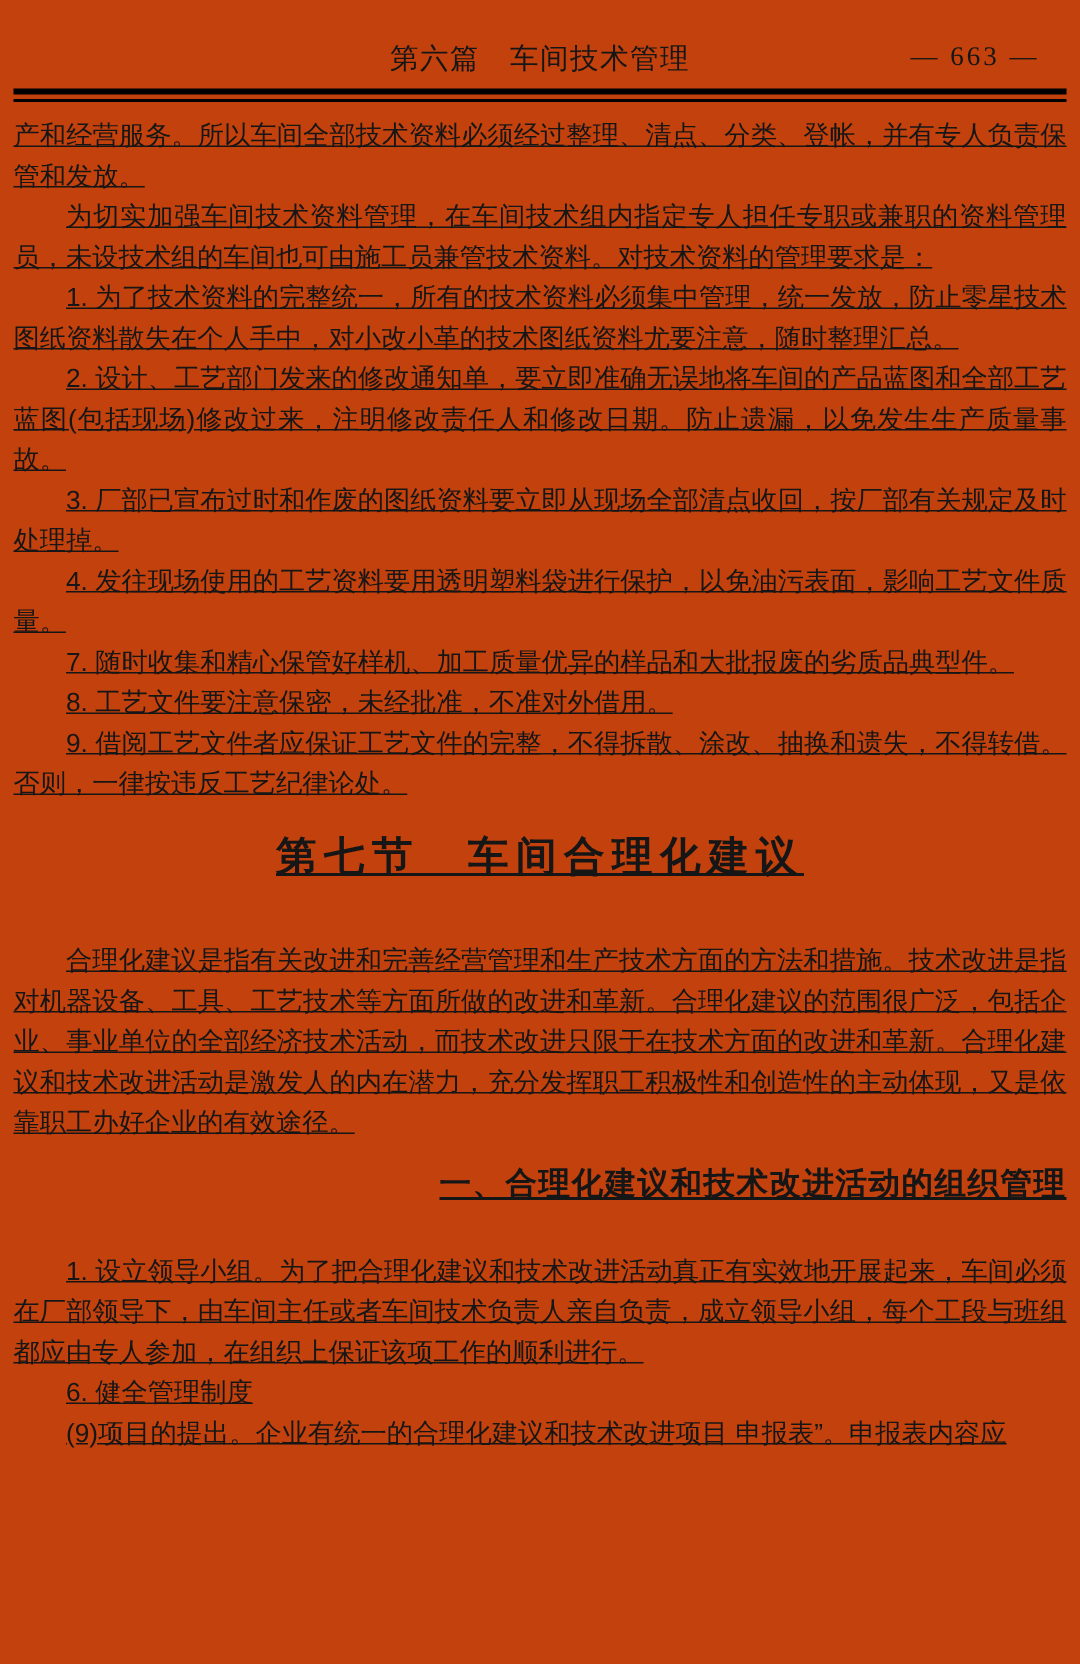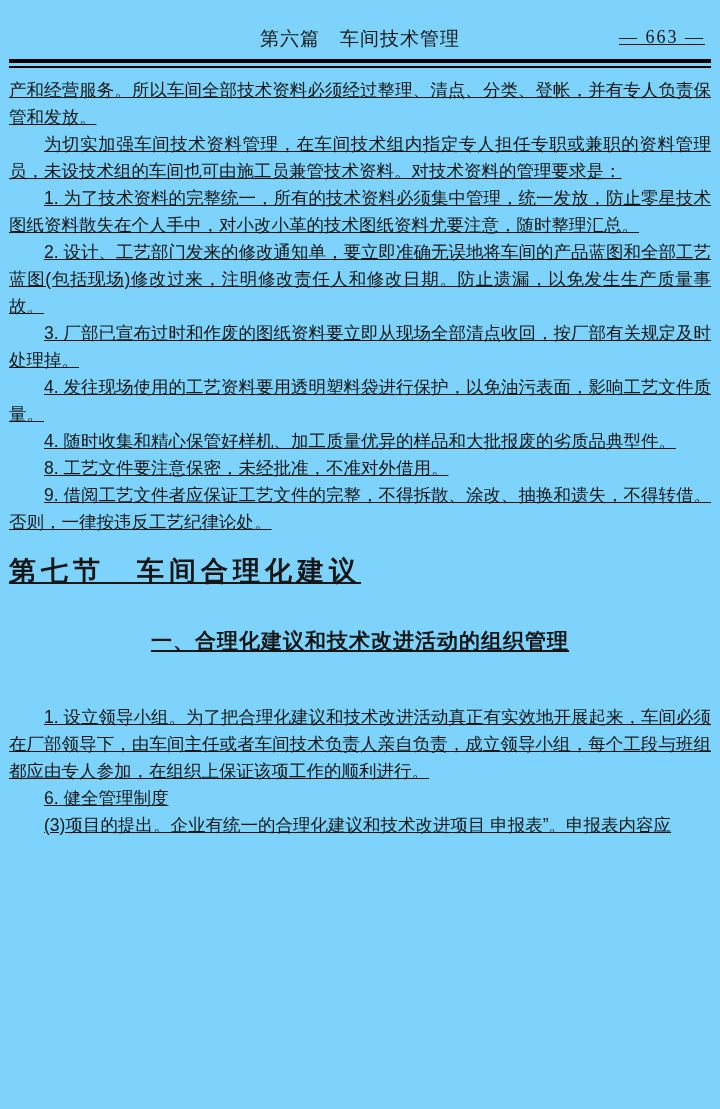--- a/index.html
+++ b/index.html
@@ -5,45 +5,44 @@
   html, body {
     margin: 0;
     padding: 0;
     background: #e8e8e8;
   }
   .page {
     position: relative;
     width: 720px;
     height: 1109px;
     margin: 0 auto;
-    background: #7dd3fc;
+    background: #c2410c;
     box-sizing: border-box;
     padding: 26px 9px 0 9px;
     font-family: "Liberation Sans", "DejaVu Sans", sans-serif;
     color: #161616;
     overflow: hidden;
   }
   .header-row {
     position: relative;
     height: 28px;
   }
   .running-head {
     text-align: center;
     font-size: 19px;
     letter-spacing: 1px;
     font-weight: 500;
   }
   .page-number {
     position: absolute;
-    right: 6px;
+    right: 18px;
     top: 1px;
     font-size: 18px;
     font-family: "Liberation Serif", "DejaVu Serif", serif;
     letter-spacing: 2px;
-    text-decoration: underline;
   }
   .double-rule {
     margin-top: 5px;
     height: 3px;
     border-top: 4px solid #000;
     border-bottom: 2px solid #000;
   }
   .content {
     margin-top: 9px;
     font-size: 17.5px;
@@ -54,29 +53,29 @@
   }
   .content p {
     margin: 0;
     text-indent: 2em;
   }
   .content p.cont {
     text-indent: 0;
   }
   h2.section-heading {
     margin: 17px 0 38px 0;
-    text-align: left;
+    text-align: center;
     font-size: 27px;
     line-height: 36px;
     font-weight: bold;
     letter-spacing: 5px;
   }
   h3.sub-heading {
-    margin: 14px 0 49px 0;
-    text-align: center;
+    margin: 14px 0 30px 0;
+    text-align: right;
     font-size: 21px;
     line-height: 28px;
     font-weight: bold;
     letter-spacing: 1px;
   }
 </style>
 </head>
 <body>
 
 <div class="page">
@@ -91,27 +90,28 @@
   <div class="content">
 
     <p class="cont">产和经营服务。所以车间全部技术资料必须经过整理、清点、分类、登帐，并有专人负责保管和发放。</p>
 
     <p>为切实加强车间技术资料管理，在车间技术组内指定专人担任专职或兼职的资料管理员，未设技术组的车间也可由施工员兼管技术资料。对技术资料的管理要求是：</p>
 
     <p>1. 为了技术资料的完整统一，所有的技术资料必须集中管理，统一发放，防止零星技术图纸资料散失在个人手中，对小改小革的技术图纸资料尤要注意，随时整理汇总。</p>
     <p>2. 设计、工艺部门发来的修改通知单，要立即准确无误地将车间的产品蓝图和全部工艺蓝图(包括现场)修改过来，注明修改责任人和修改日期。防止遗漏，以免发生生产质量事故。</p>
     <p>3. 厂部已宣布过时和作废的图纸资料要立即从现场全部清点收回，按厂部有关规定及时处理掉。</p>
     <p>4. 发往现场使用的工艺资料要用透明塑料袋进行保护，以免油污表面，影响工艺文件质量。</p>
-    <p>4. 随时收集和精心保管好样机、加工质量优异的样品和大批报废的劣质品典型件。</p>
+    <p>7. 随时收集和精心保管好样机、加工质量优异的样品和大批报废的劣质品典型件。</p>
     <p>8. 工艺文件要注意保密，未经批准，不准对外借用。</p>
     <p>9. 借阅工艺文件者应保证工艺文件的完整，不得拆散、涂改、抽换和遗失，不得转借。否则，一律按违反工艺纪律论处。</p>
 
     <h2 class="section-heading">第七节　车间合理化建议</h2>
 
+    <p>合理化建议是指有关改进和完善经营管理和生产技术方面的方法和措施。技术改进是指对机器设备、工具、工艺技术等方面所做的改进和革新。合理化建议的范围很广泛，包括企业、事业单位的全部经济技术活动，而技术改进只限于在技术方面的改进和革新。合理化建议和技术改进活动是激发人的内在潜力，充分发挥职工积极性和创造性的主动体现，又是依靠职工办好企业的有效途径。</p>
 
     <h3 class="sub-heading">一、合理化建议和技术改进活动的组织管理</h3>
 
     <p>1. 设立领导小组。为了把合理化建议和技术改进活动真正有实效地开展起来，车间必须在厂部领导下，由车间主任或者车间技术负责人亲自负责，成立领导小组，每个工段与班组都应由专人参加，在组织上保证该项工作的顺利进行。</p>
     <p>6. 健全管理制度</p>
-    <p>(3)项目的提出。企业有统一的合理化建议和技术改进项目 申报表”。申报表内容应</p>
+    <p>(9)项目的提出。企业有统一的合理化建议和技术改进项目 申报表”。申报表内容应</p>
 
   </div>
 </div>
 
 </body></html>

